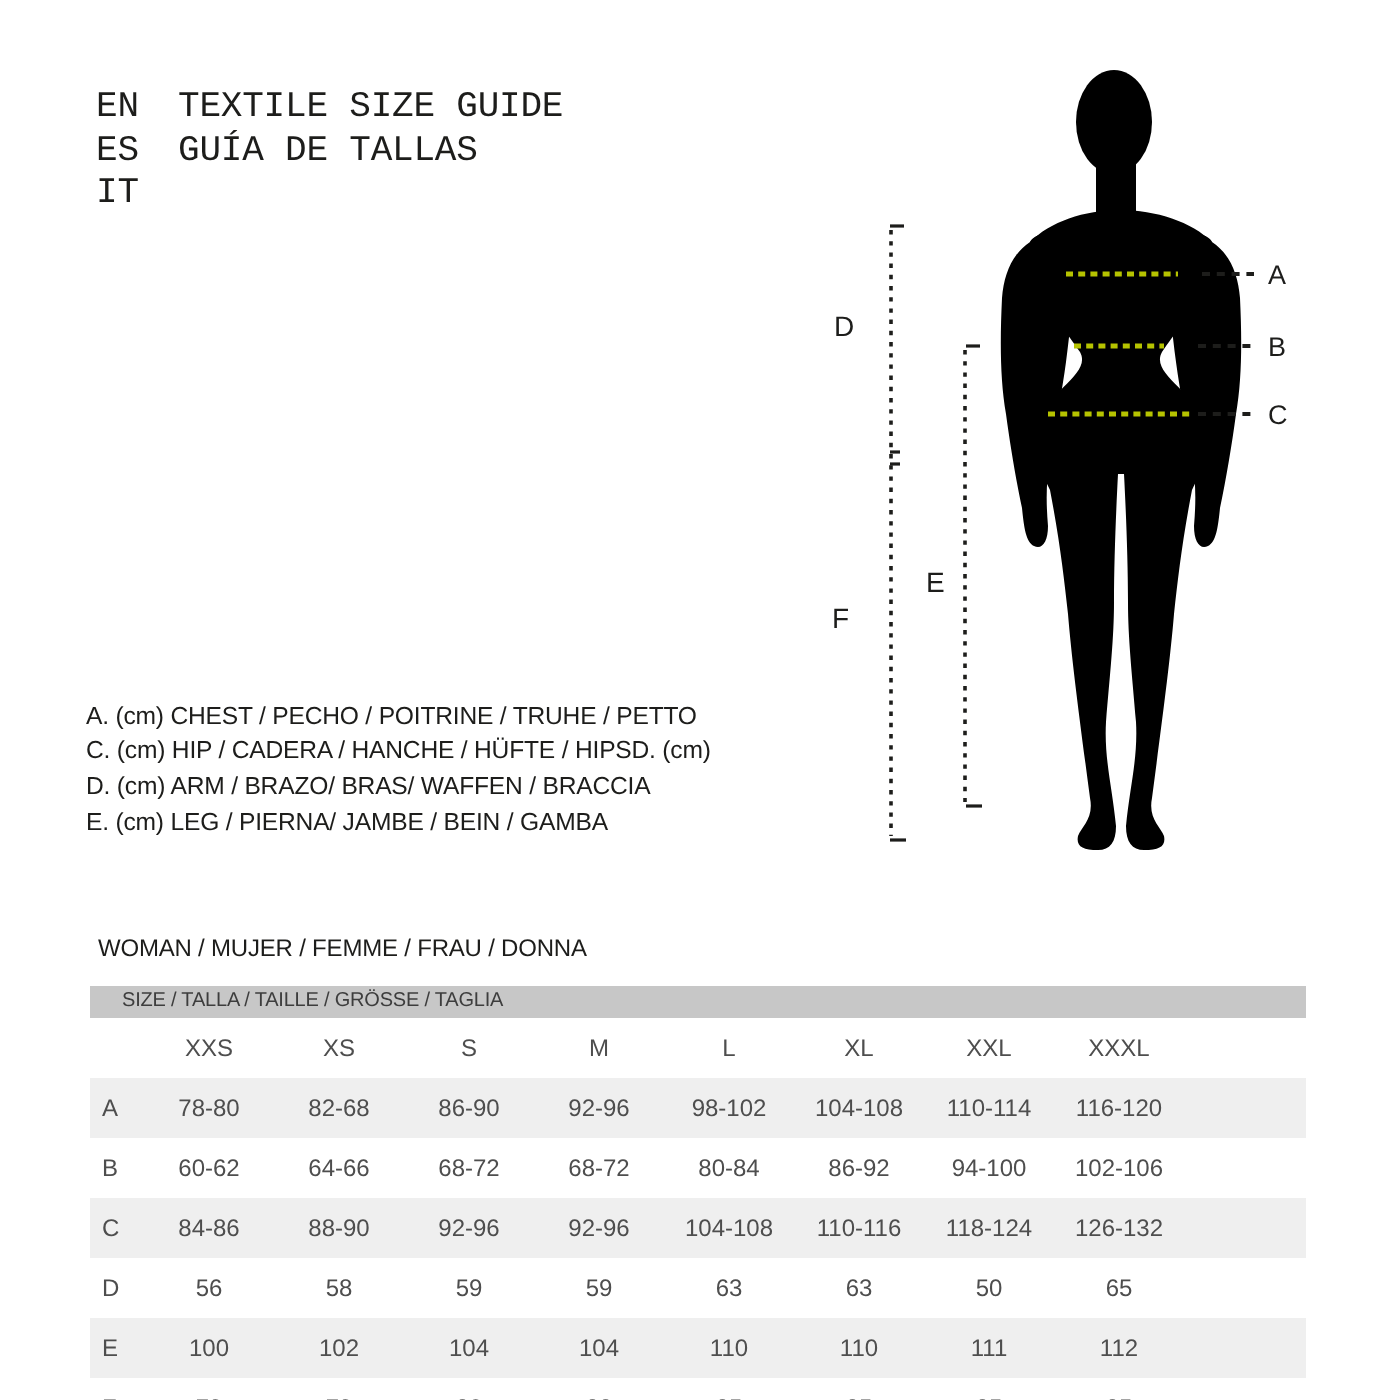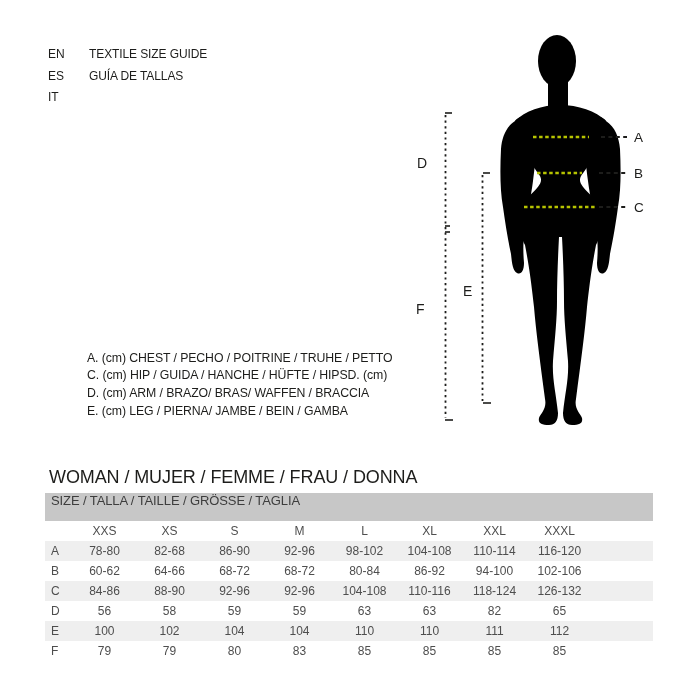--- a/index.html
+++ b/index.html
@@ -3,36 +3,36 @@
 <meta charset="utf-8">
 <style>
   html,body{margin:0;padding:0;}
   body{
     width:700px;height:700px;position:relative;background:#ffffff;
     font-family:"Liberation Sans","DejaVu Sans",sans-serif;
     color:#1d1d1b;overflow:hidden;
   }
   
   .lang-block{position:absolute;left:48px;top:43px;}
-  .lang-row{display:flex;height:21.7px;align-items:center;font-size:12px;letter-spacing:-0.1px;}
+  .lang-row{display:flex;height:21.7px;align-items:center;font-size:18px;letter-spacing:-0.1px;font-family:Liberation Mono, monospace;}
   .lang-code{width:41px;flex:0 0 41px;}
   
   .figure-svg{position:absolute;left:400px;top:28px;width:260px;height:410px;}
   
   .legend-block{position:absolute;left:43px;top:349px;}
-  .legend-line{height:17.6px;font-size:12.3px;letter-spacing:-0.1px;display:flex;align-items:center;white-space:nowrap;margin-left:44px;}
-  
-  .gender-line{position:absolute;left:49px;top:467px;font-size:18px;letter-spacing:-0.1px;}
+  .legend-line{height:17.6px;font-size:12.3px;letter-spacing:-0.1px;display:flex;align-items:center;white-space:nowrap;}
+  
+  .gender-line{position:absolute;left:49px;top:467px;font-size:12px;letter-spacing:-0.1px;}
   
   .size-table{position:absolute;left:45px;top:493px;width:608px;}
   .size-table-headerbar{
-    height:28px;background:#c7c7c7;color:#3d3d3d;font-size:13px;
-    line-height:16px;padding-left:6px;box-sizing:border-box;letter-spacing:-0.1px;
+    height:16px;background:#c7c7c7;color:#3d3d3d;font-size:10px;
+    line-height:16px;padding-left:16px;box-sizing:border-box;letter-spacing:-0.1px;
   }
-  .t-row{display:grid;grid-template-columns:27px repeat(8,65px);height:20px;
+  .t-row{display:grid;grid-template-columns:27px repeat(8,65px);height:30px;
          align-items:center;font-size:12px;color:#4e4e4e;}
   .t-row.alt{background:#efefef;}
   .t-cell{text-align:center;}
   .t-label{text-align:left;padding-left:6px;color:#4e4e4e;}
 </style>
 </head>
 <body>
 
 <div class="lang-block">
   <div class="lang-row">
@@ -130,21 +130,21 @@
   <text x="634" y="142" font-size="13.5" fill="#1d1d1b">A</text>
   <text x="634" y="178" font-size="13.5" fill="#1d1d1b">B</text>
   <text x="634" y="212" font-size="13.5" fill="#1d1d1b">C</text>
   <text x="417" y="168" font-size="14" fill="#1d1d1b">D</text>
   <text x="463" y="296" font-size="14" fill="#1d1d1b">E</text>
   <text x="416" y="314" font-size="14" fill="#1d1d1b">F</text>
 </svg>
 
 <div class="legend-block">
   <div class="legend-line">A. (cm) CHEST / PECHO / POITRINE / TRUHE / PETTO</div>
-  <div class="legend-line">C. (cm) HIP / GUIDA / HANCHE / HÜFTE / HIPSD. (cm)</div>
+  <div class="legend-line">C. (cm) HIP / CADERA / HANCHE / HÜFTE / HIPSD. (cm)</div>
   <div class="legend-line">D. (cm) ARM / BRAZO/ BRAS/ WAFFEN / BRACCIA</div>
   <div class="legend-line">E. (cm) LEG / PIERNA/ JAMBE / BEIN / GAMBA</div>
 </div>
 
 <div class="gender-line">WOMAN / MUJER / FEMME / FRAU / DONNA</div>
 
 <div class="size-table">
   <div class="size-table-headerbar">SIZE / TALLA / TAILLE / GRÖSSE / TAGLIA</div>
 
   <div class="t-row">
@@ -196,21 +196,21 @@
   </div>
 
   <div class="t-row">
     <div class="t-label">D</div>
     <div class="t-cell">56</div>
     <div class="t-cell">58</div>
     <div class="t-cell">59</div>
     <div class="t-cell">59</div>
     <div class="t-cell">63</div>
     <div class="t-cell">63</div>
-    <div class="t-cell">82</div>
+    <div class="t-cell">50</div>
     <div class="t-cell">65</div>
   </div>
 
   <div class="t-row alt">
     <div class="t-label">E</div>
     <div class="t-cell">100</div>
     <div class="t-cell">102</div>
     <div class="t-cell">104</div>
     <div class="t-cell">104</div>
     <div class="t-cell">110</div>

